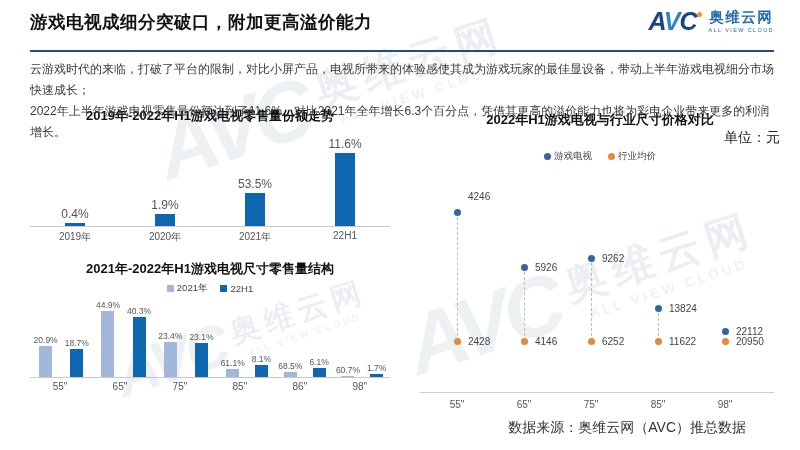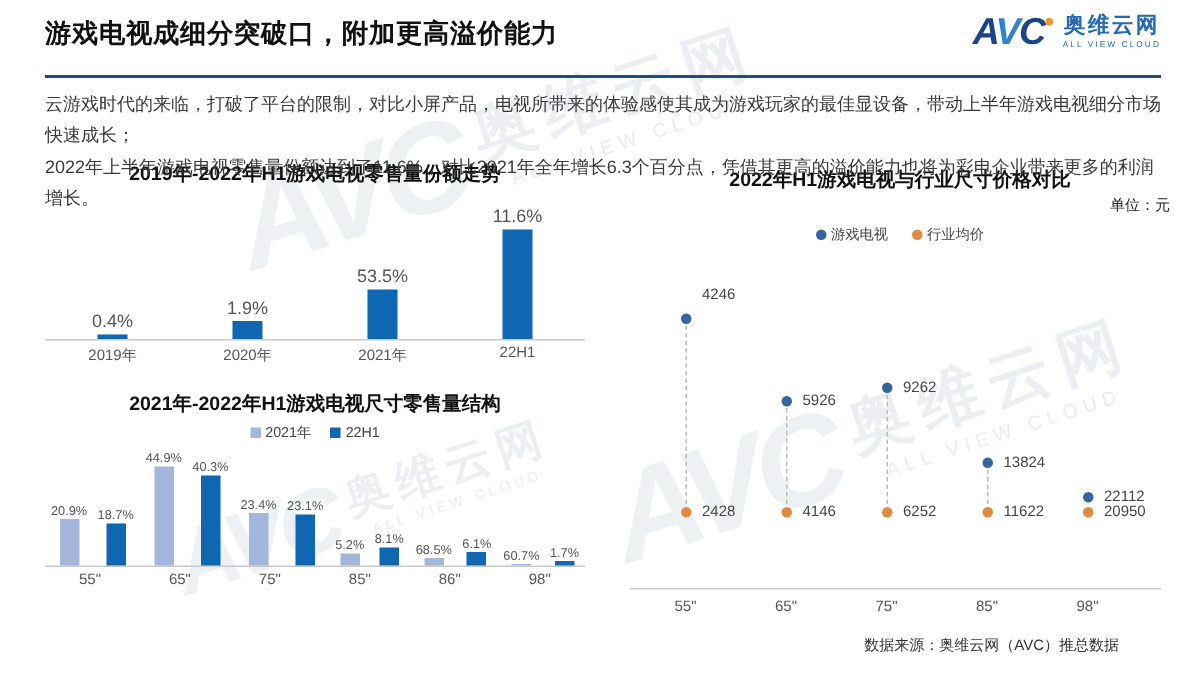--- a/index.html
+++ b/index.html
@@ -46,30 +46,30 @@
   .chart2{position:absolute;left:30px;top:261px;width:360px;z-index:1;}
   .chart2 .legend-row{margin-top:5px;}
   .c2-plot{display:flex;justify-content:space-around;align-items:flex-end;height:79px;margin-top:3px;border-bottom:1px solid #c9c9c9;}
   .c2-group{display:flex;align-items:flex-end;gap:7px;}
   .c2-wrap{display:flex;flex-direction:column;align-items:center;justify-content:flex-end;}
   .c2-val{font-size:8.5px;color:#555;white-space:nowrap;margin-bottom:1px;}
   .c2-bar{width:13px;}
   .chart2 .cat{width:16.66%;}
   
   .chart3{position:absolute;left:420px;top:112px;width:360px;z-index:1;}
-  .c3-unit{text-align:right;font-size:10px;color:#222;height:13px;line-height:13px;margin-top:3px;}
+  .c3-unit{text-align:right;font-size:14px;color:#222;height:13px;line-height:13px;margin-top:3px;}
   .chart3 .legend-row{margin-top:6px;gap:16px;}
   .c3-plot{position:relative;height:238px;margin-top:24px;}
   .dot{position:absolute;width:7px;height:7px;border-radius:50%;}
   .dash{position:absolute;width:0;border-left:1px dashed #bcbcbc;}
   .ptlabel{position:absolute;font-size:10px;color:#444;line-height:11px;white-space:nowrap;}
   .c3-axis{position:absolute;left:0;right:6px;top:205px;border-top:1px solid #ccc;}
   .c3-cat{position:absolute;top:212px;width:34px;text-align:center;font-size:10px;color:#555;}
   
-  .footer{position:absolute;right:54px;bottom:13px;font-size:10px;color:#333;z-index:2;}
+  .footer{position:absolute;right:54px;bottom:13px;font-size:14px;color:#333;z-index:2;}
 </style>
 </head>
 <body>
 
 <div class="page">
 
   <div class="wm" style="left:150px;top:55px;">
     <span class="wm-avc">AVC</span>
     <span class="wm-col">
       <span class="wm-cn">奥维云网</span>
@@ -174,21 +174,21 @@
             <div class="c2-val">23.4%</div>
             <div class="c2-bar" style="height: 34.632px; background: rgb(163, 183, 220);"></div>
           </div>
           <div class="c2-wrap">
             <div class="c2-val">23.1%</div>
             <div class="c2-bar" style="height: 34.188px; background: rgb(15, 103, 177);"></div>
           </div>
         </div>
         <div class="c2-group">
           <div class="c2-wrap">
-            <div class="c2-val">5.2%</div>
+            <div class="c2-val">61.1%</div>
             <div class="c2-bar" style="height: 7.696px; background: rgb(163, 183, 220);"></div>
           </div>
           <div class="c2-wrap">
             <div class="c2-val">8.1%</div>
             <div class="c2-bar" style="height: 11.988px; background: rgb(15, 103, 177);"></div>
           </div>
         </div>
         <div class="c2-group">
           <div class="c2-wrap">
             <div class="c2-val">68.5%</div>

